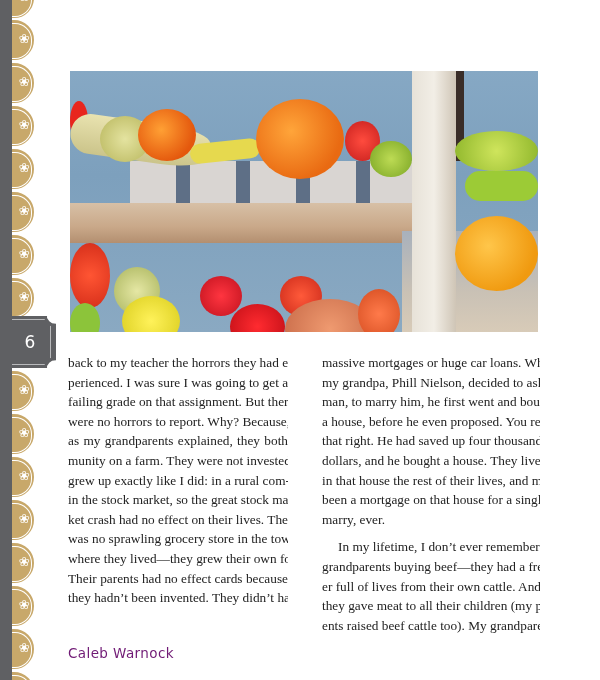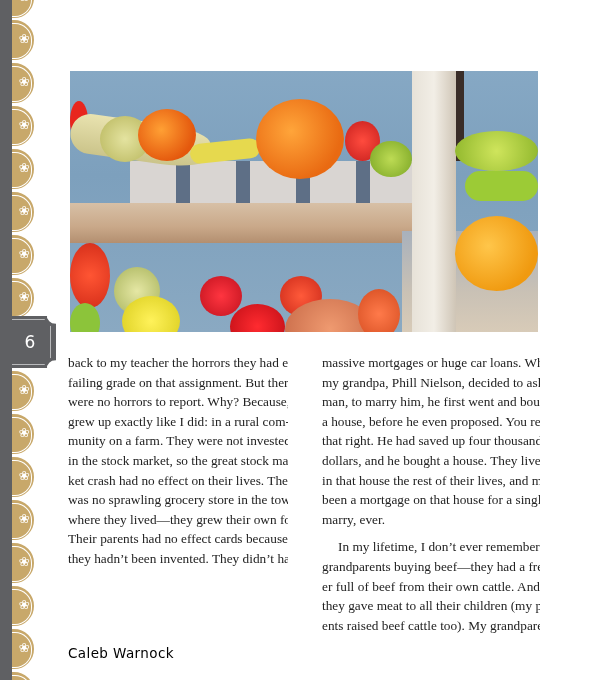--- a/index.html
+++ b/index.html
@@ -162,21 +162,21 @@
   }
   .column .line.indent-line {
     padding-left: 16px;
   }
   .footer-author {
     position: absolute;
     left: 68px;
     top: 645px;
     font-family: "DejaVu Sans", sans-serif;
     font-size: 13.5px;
-    color: #000000;
+    color: #701a75;
     letter-spacing: 0.4px;
   }
 </style>
 </head>
 <body>
 
 <div class="side-bar"></div>
 
 <div id="scallops">
     <div class="scallop" style="top: -22px;">
@@ -257,24 +257,26 @@
   <div class="veg v14"></div>
   <div class="veg v16"></div>
   <div class="veg v15"></div>
   <div class="veg v17"></div>
   <div class="veg v18"></div>
 </div>
 
 <div class="column col-left">
   <div id="left-lines">
       <span class="line">back to my teacher the horrors they had ex-</span>
+      <span class="line">perienced. I was sure I was going to get a</span>
       <span class="line">failing grade on that assignment. But there</span>
       <span class="line">were no horrors to report. Why? Because,</span>
+      <span class="line">as my grandparents explained, they both</span>
+      <span class="line">munity on a farm. They were not invested</span>
       <span class="line">grew up exactly like I did: in a rural com-</span>
-      <span class="line">munity on a farm. They were not invested</span>
       <span class="line">in the stock market, so the great stock mar-</span>
       <span class="line">ket crash had no effect on their lives. There</span>
       <span class="line">was no sprawling grocery store in the town</span>
       <span class="line">where they lived—they grew their own food.</span>
       <span class="line">Their parents had no effect cards because</span>
       <span class="line">they hadn’t been invented. They didn’t have</span>
     </div>
 </div>
 
 <div class="column col-right">
@@ -285,19 +287,19 @@
       <span class="line">a house, before he even proposed. You read</span>
       <span class="line">that right. He had saved up four thousand</span>
       <span class="line">dollars, and he bought a house. They lived</span>
       <span class="line">in that house the rest of their lives, and my</span>
       <span class="line">been a mortgage on that house for a single</span>
       <span class="line last">marry, ever.</span>
     </div>
   <div id="right-p2" style="margin-top:8px;">
       <span class="line indent-line">In my lifetime, I don’t ever remember my</span>
       <span class="line">grandparents buying beef—they had a freez-</span>
-      <span class="line">er full of beef from their own cattle. And</span>
+      <span class="line">er full of lives from their own cattle. And</span>
       <span class="line">they gave meat to all their children (my par-</span>
       <span class="line">ents raised beef cattle too). My grandparents</span>
     </div>
 </div>
 
 <div class="footer-author">Caleb Warnock</div>
 
 </body></html>

